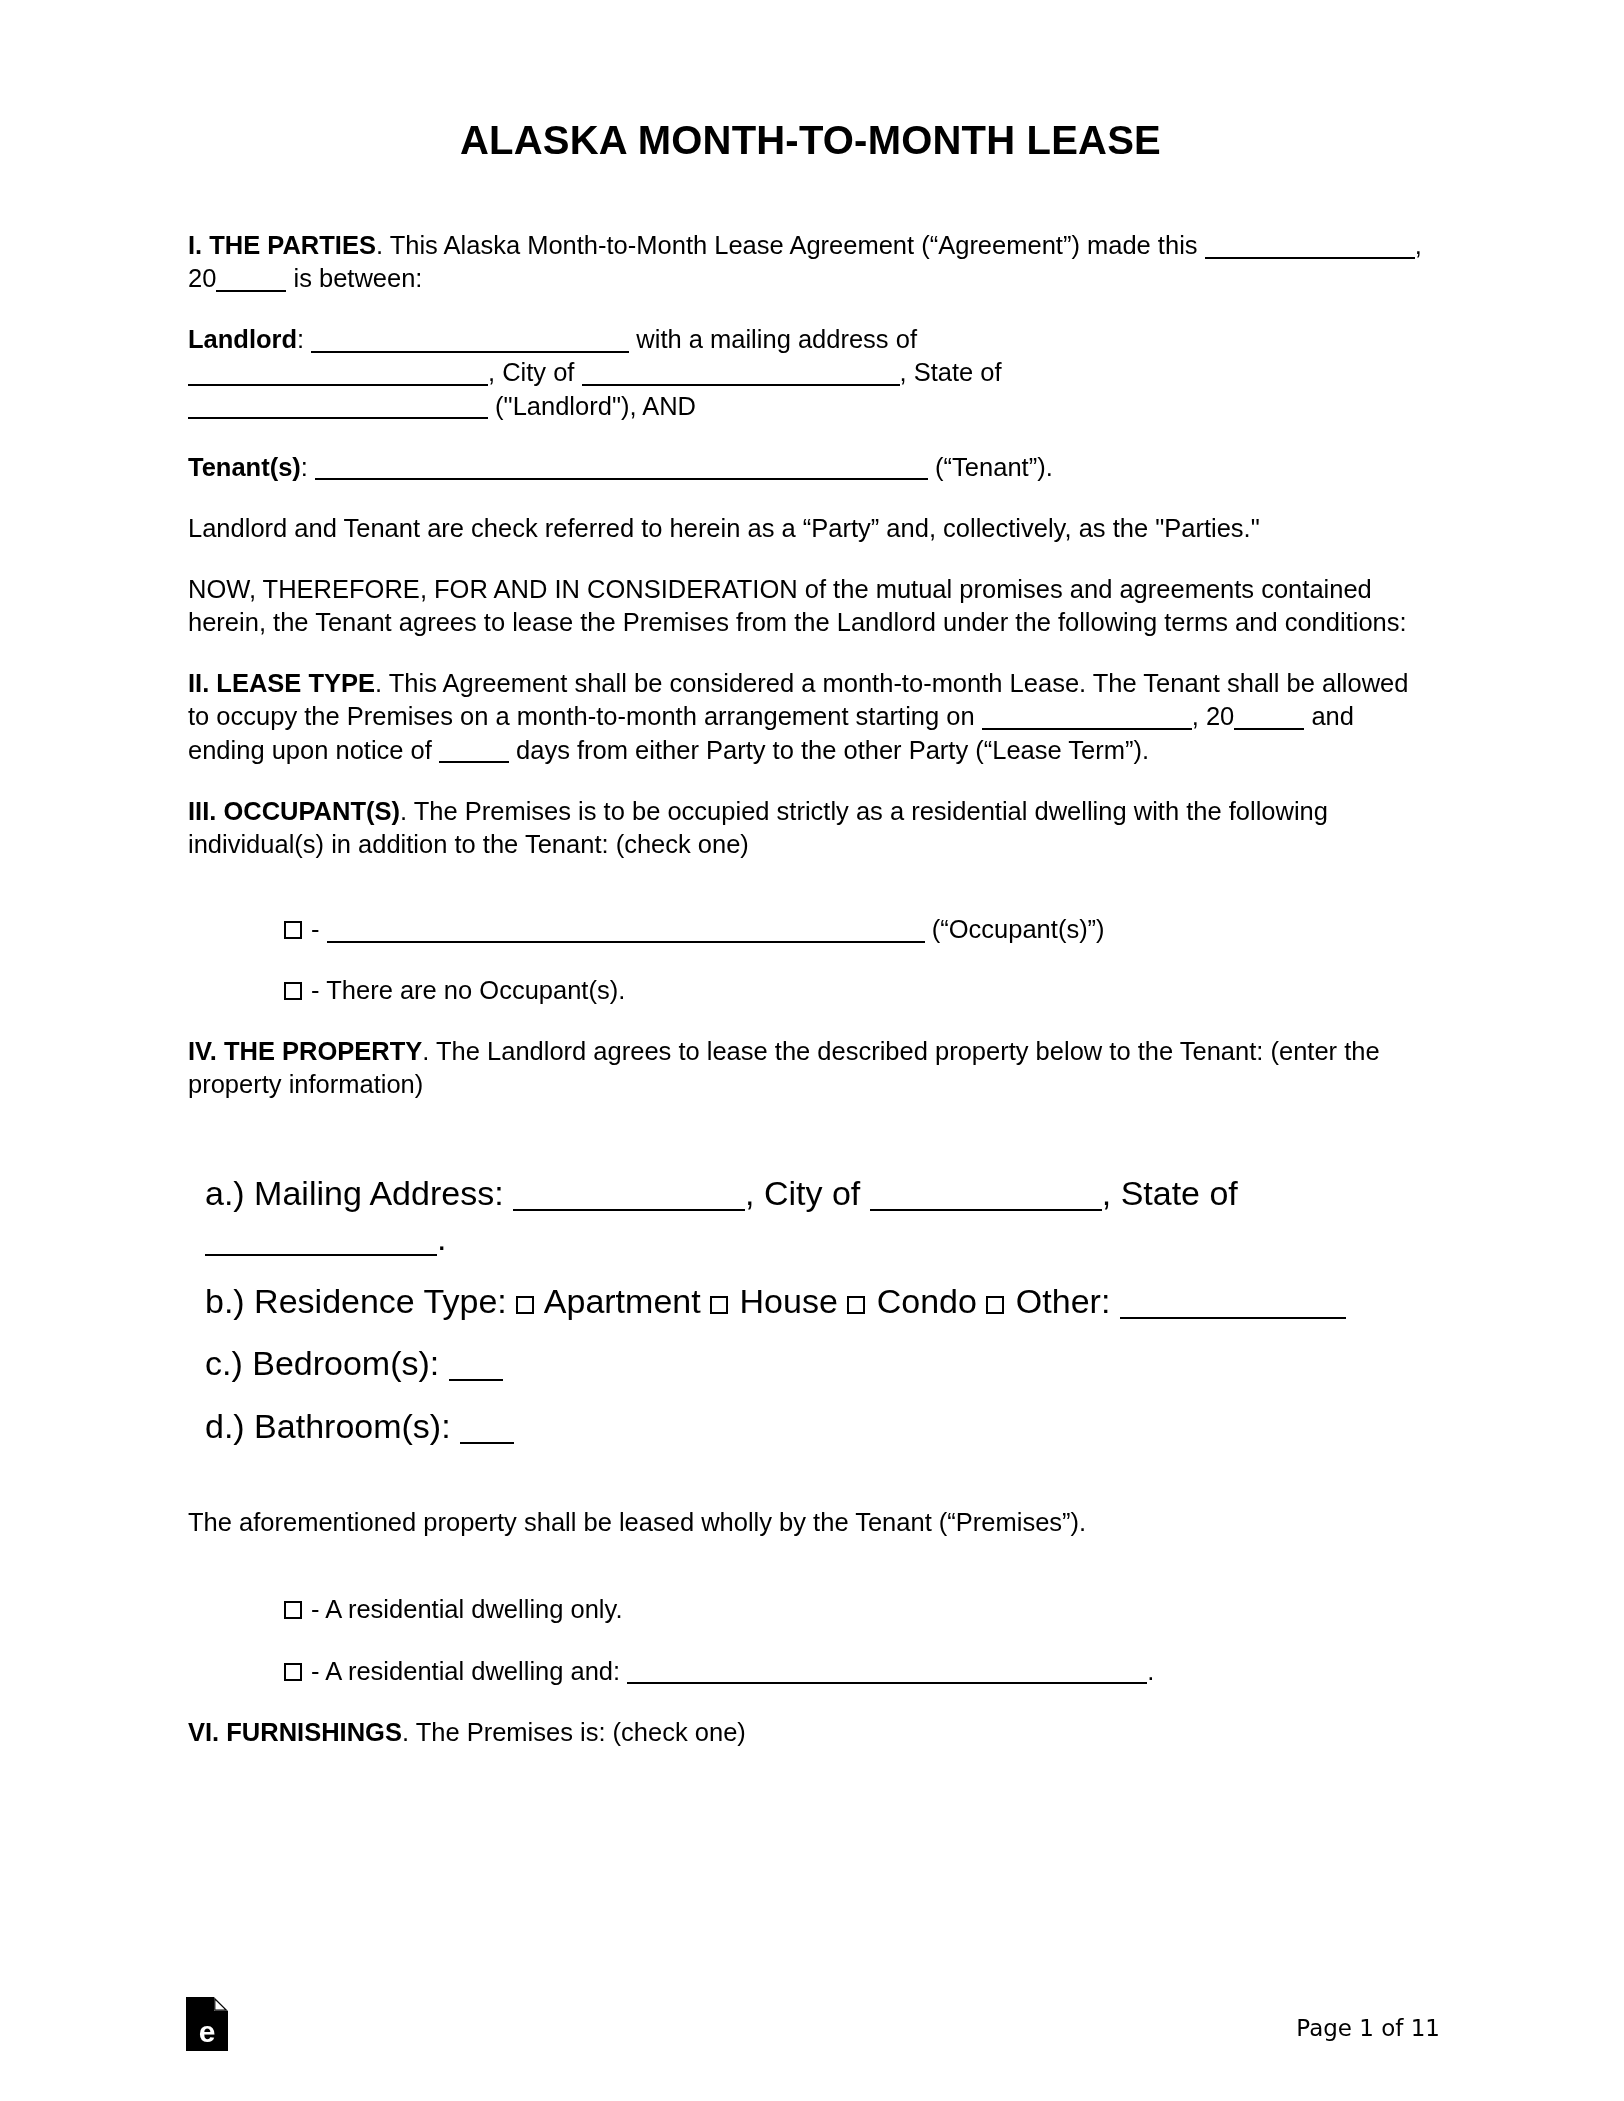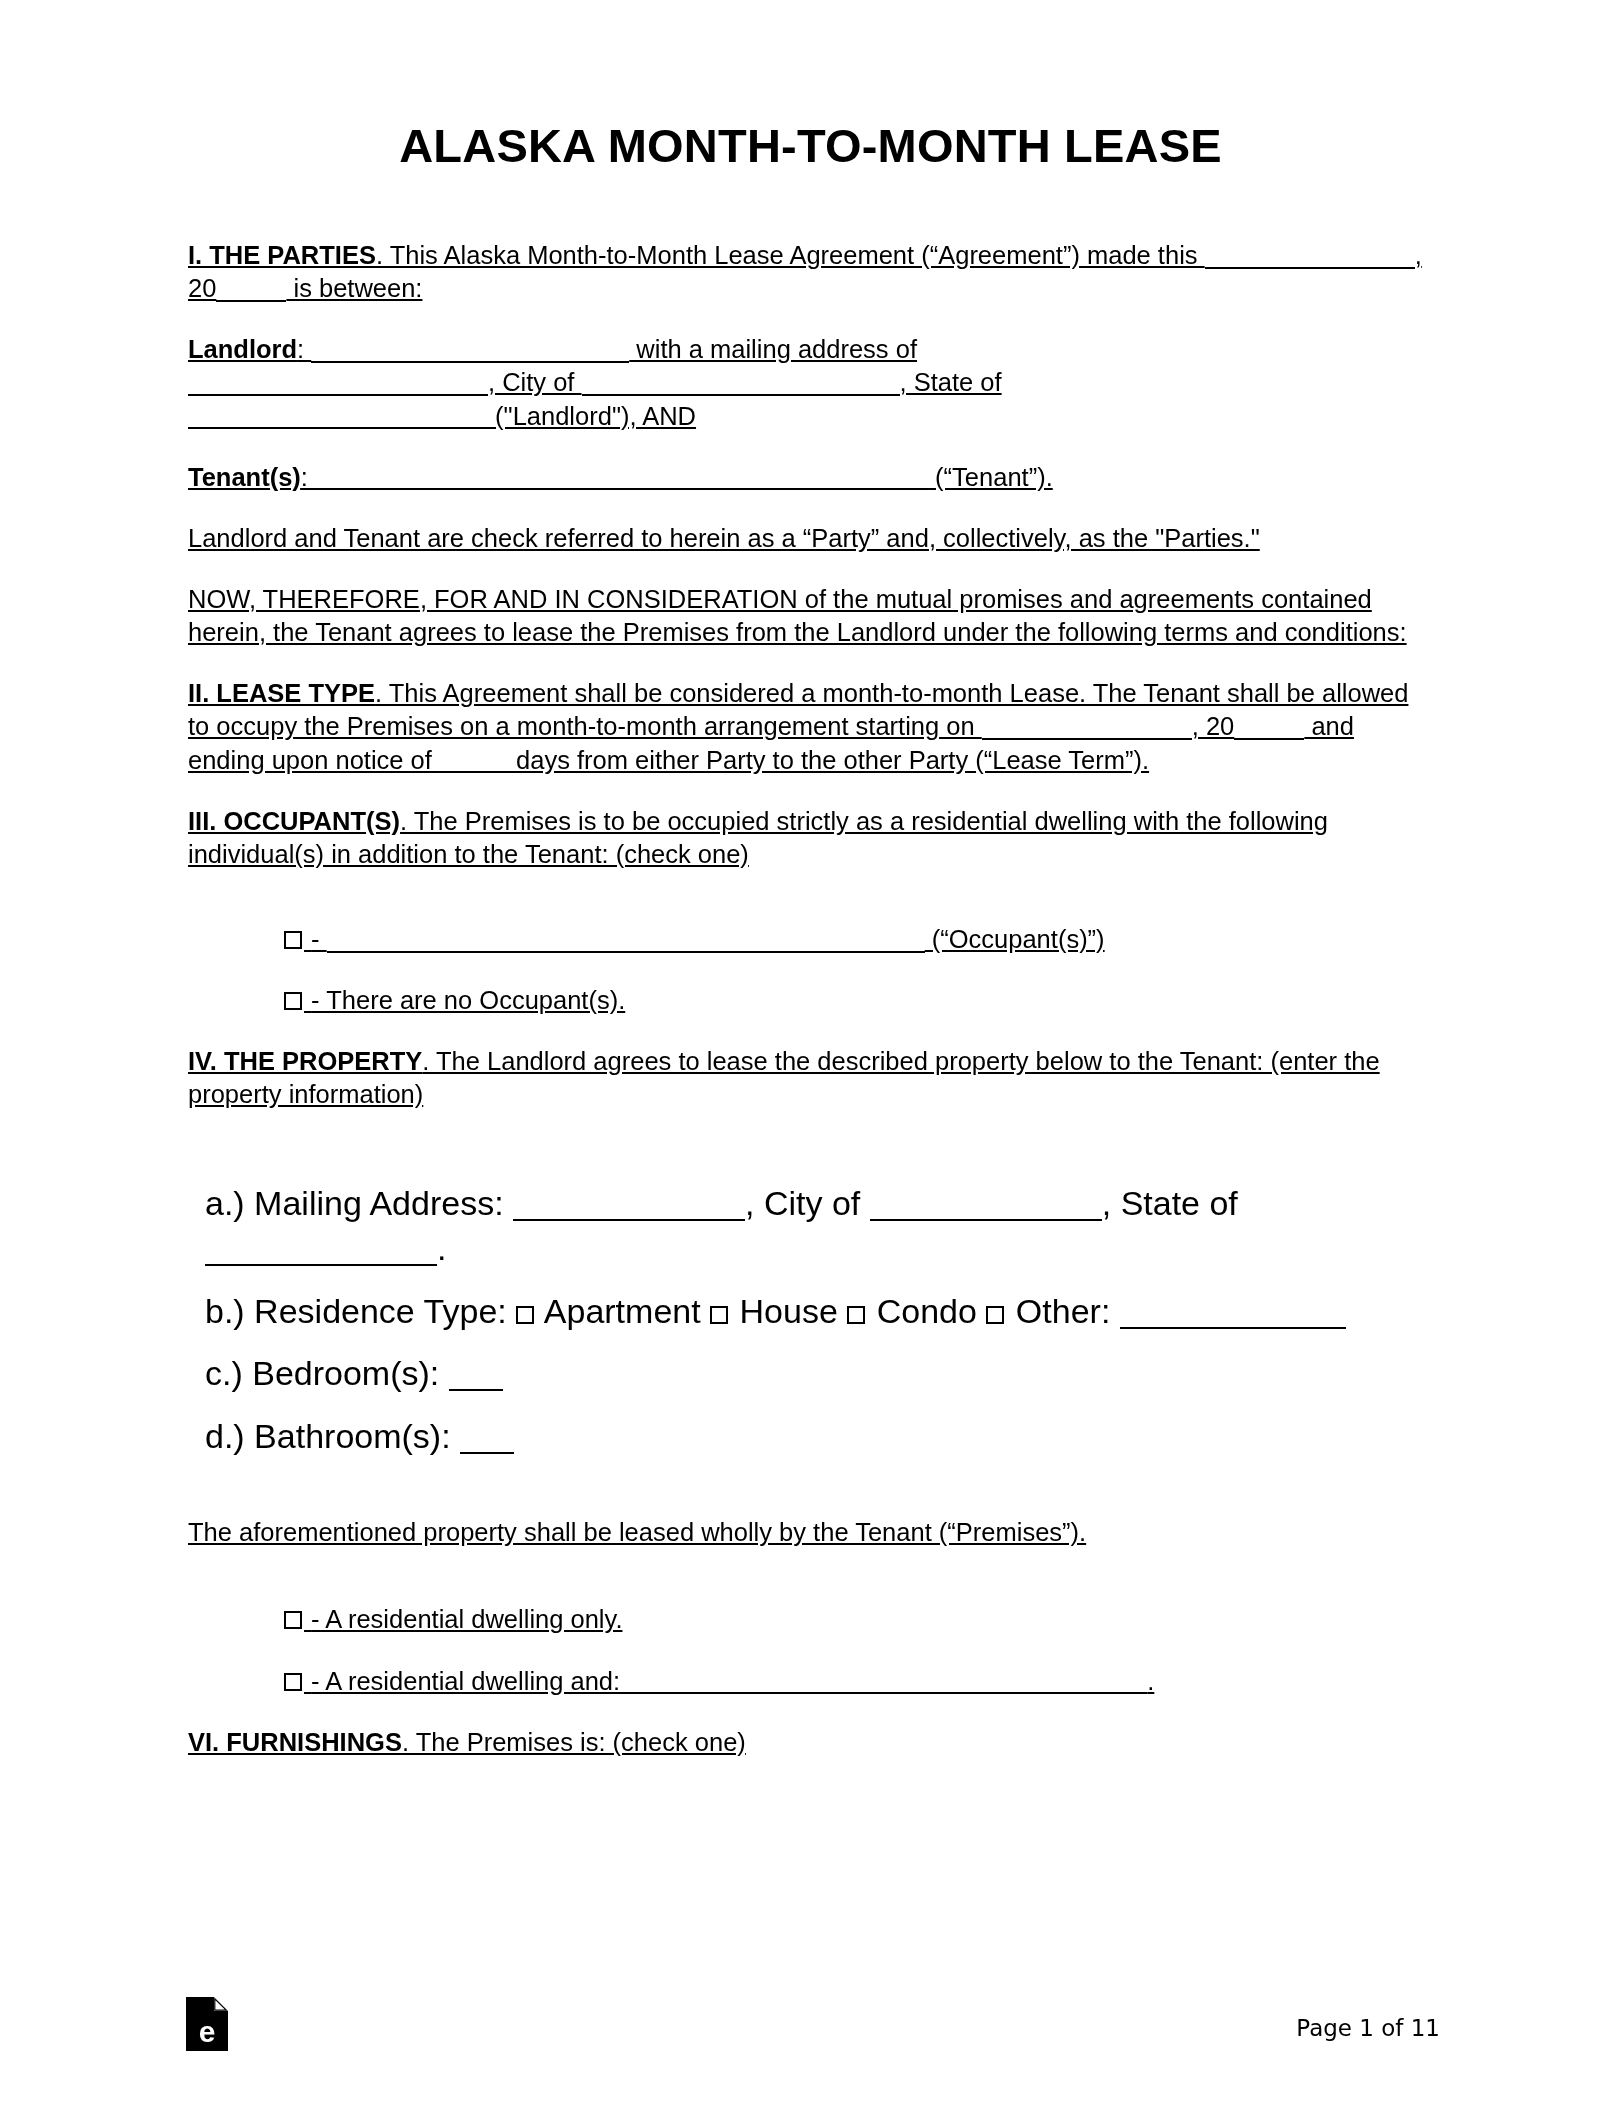--- a/index.html
+++ b/index.html
@@ -18,34 +18,33 @@
     overflow: hidden;
   }
   .content {
     position: absolute;
     left: 188px;
     top: 118px;
     width: 1245px;
   }
   
   .doc-title {
-    font-size: 47px;
+    font-size: 40px;
     font-weight: bold;
     text-align: center;
     letter-spacing: 0.2px;
     margin: 0 0 66px 0;
     font-stretch: condensed;
   }
   
   .para {
     font-size: 25.5px;
     line-height: 1.30;
     margin: 0 0 28px 0;
     text-align: left;
-    text-decoration: underline;
   }
   .para.tight { margin-bottom: 26px; }
   .para b, .sec-head {
     font-weight: bold;
   }
   .indent-1 {
     margin-left: 96px;
   }
   .indent-list {
     margin-left: 56px;

